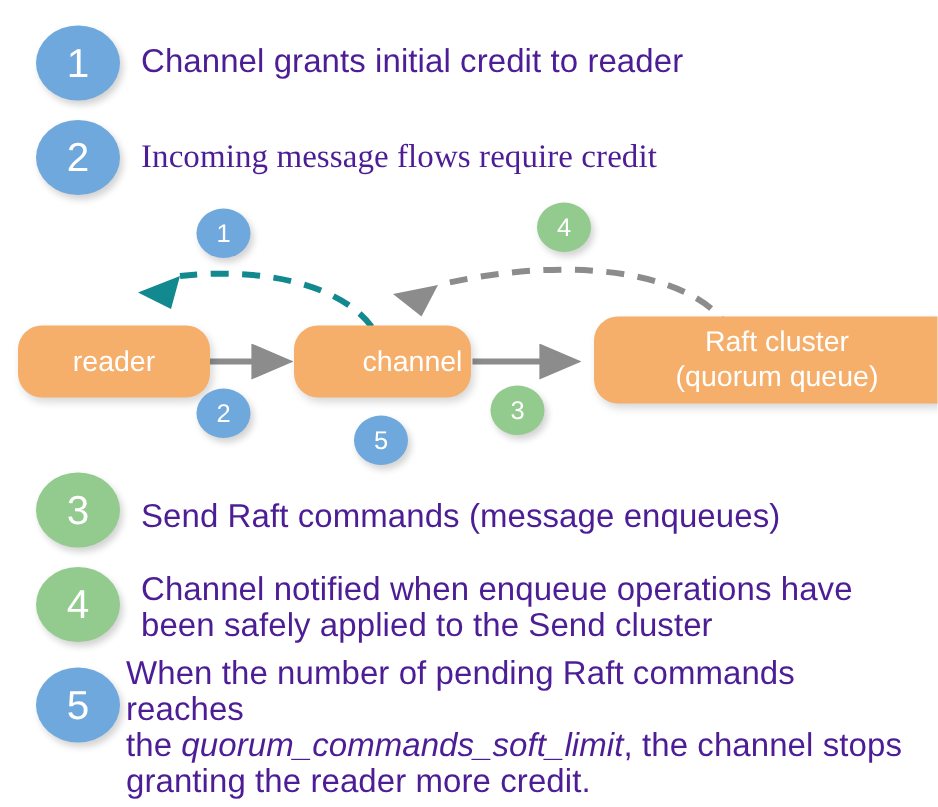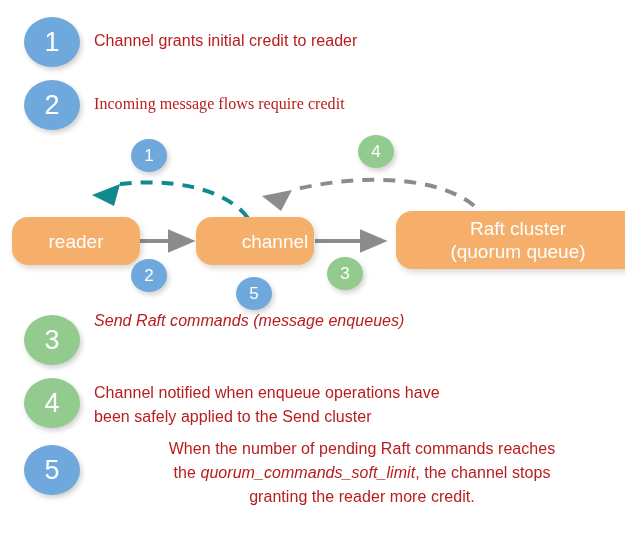--- a/index.html
+++ b/index.html
@@ -42,22 +42,22 @@
   .badge-sm {
     width: 36px;
     height: 33px;
     font-size: 17px;
     font-weight: 400;
   }
 
   
   .list-text {
     position: absolute;
-    color: #b91c1c;
-    font-size: 16px;
+    color: #4c1d95;
+    font-size: 22px;
     line-height: 24px;
     letter-spacing: 0.05px;
     white-space: pre-line;
   }
   .list-text em {
   }
 
   
   .node {
     position: absolute;
@@ -150,26 +150,26 @@
   <span>4</span>
 </div>
 
 <div class="badge badge-sm blue" style="left:236px; top:277px;">
   <span>5</span>
 </div>
 
 <div class="badge badge-lg green" style="left:24px; top:315px;">
   <span>3</span>
 </div>
-<div class="list-text" style="left:94px; top:309px; width:510px;font-style:italic;">Send Raft commands (message enqueues)</div>
+<div class="list-text" style="left:94px; top:332px; width:510px;">Send Raft commands (message enqueues)</div>
 
 <div class="badge badge-lg green" style="left:24px; top:378px;">
   <span>4</span>
 </div>
 <div class="list-text" style="left:94px; top:381px; width:510px;">Channel notified when enqueue operations have
 been safely applied to the Send cluster</div>
 
 <div class="badge badge-lg blue" style="left:24px; top:445px;">
   <span>5</span>
 </div>
-<div class="list-text" style="left:102px; top:437px; width:520px;text-align:center;"><span>When the number of pending Raft commands reaches
+<div class="list-text" style="left:84px; top:437px; width:520px;"><span>When the number of pending Raft commands reaches
 the </span><em>quorum_commands_soft_limit</em><span>, the channel stops
 granting the reader more credit.</span></div>
 
 </body></html>

